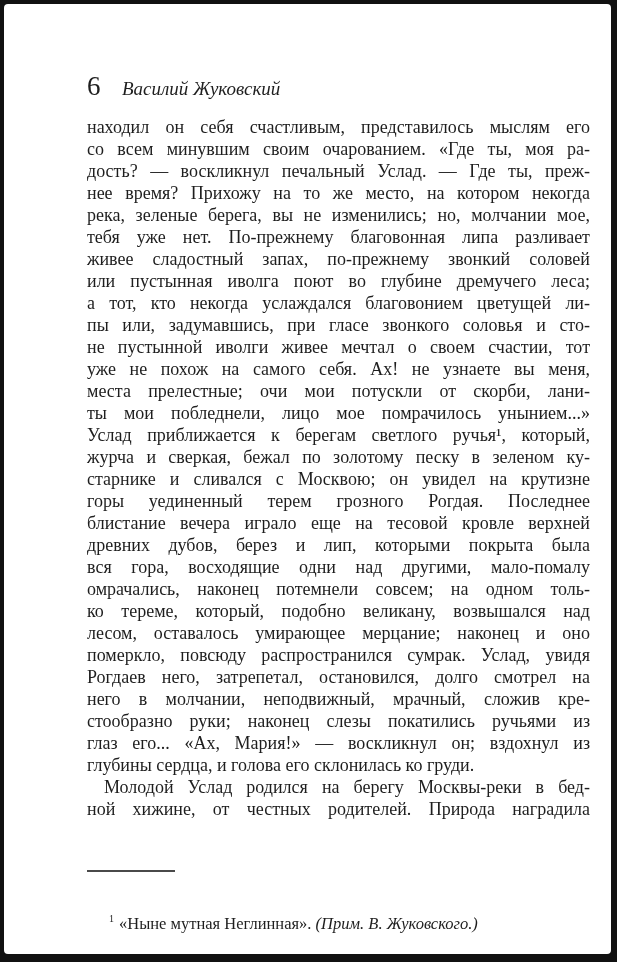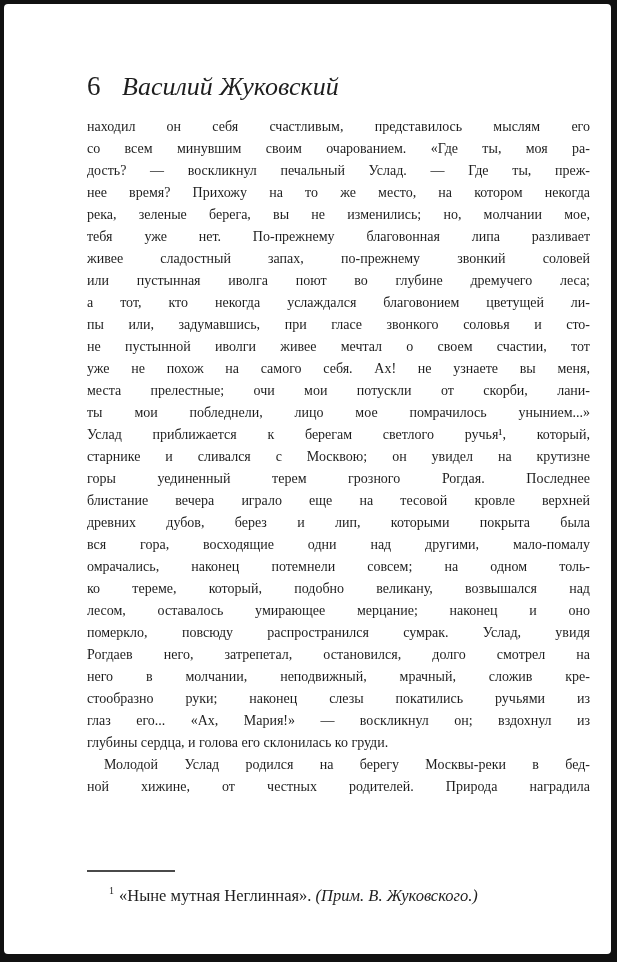--- a/index.html
+++ b/index.html
@@ -33,49 +33,49 @@
     display: flex;
     align-items: baseline;
   }
   .page-number {
     font-size: 27px;
     line-height: 28px;
     letter-spacing: 0.5px;
   }
   .running-title {
     font-style: italic;
-    font-size: 26px;
+    font-size: 19px;
     margin-left: 21px;
   }
   .body-text {
     position: absolute;
     left: 83px;
     top: 112px;
     width: 503px;
   }
   .line {
-    font-size: 14px;
+    font-size: 18px;
     line-height: 22px;
     text-align: justify;
     text-align-last: justify;
     white-space: normal;
   }
   .line.last { text-align-last: left; }
   .line.indent { text-indent: 17px; }
   .footnote-rule {
     position: absolute;
     left: 83px;
     top: 866px;
     width: 88px;
     border-top: 2px solid #4a4a4a;
   }
   .footnote {
     position: absolute;
     left: 83px;
-    top: 876px;
+    top: 904px;
     width: 503px;
     font-size: 16.5px;
     line-height: 21px;
     text-indent: 22px;
   }
   .footnote sup {
     font-size: 10px;
     margin-right: 5px;
   }
   .italic { font-style: italic; }
@@ -100,20 +100,21 @@
         <div class="line">тебя уже нет. По-прежнему благовонная липа разливает</div>
         <div class="line">живее сладостный запах, по-прежнему звонкий соловей</div>
         <div class="line">или пустынная иволга поют во глубине дремучего леса;</div>
         <div class="line">а тот, кто некогда услаждался благовонием цветущей ли-</div>
         <div class="line">пы или, задумавшись, при гласе звонкого соловья и сто-</div>
         <div class="line">не пустынной иволги живее мечтал о своем счастии, тот</div>
         <div class="line">уже не похож на самого себя. Ах! не узнаете вы меня,</div>
         <div class="line">места прелестные; очи мои потускли от скорби, лани-</div>
         <div class="line">ты мои побледнели, лицо мое помрачилось унынием...»</div>
         <div class="line">Услад приближается к берегам светлого ручья¹, который,</div>
+        <div class="line">журча и сверкая, бежал по золотому песку в зеленом ку-</div>
         <div class="line">старнике и сливался с Москвою; он увидел на крутизне</div>
         <div class="line">горы уединенный терем грозного Рогдая. Последнее</div>
         <div class="line">блистание вечера играло еще на тесовой кровле верхней</div>
         <div class="line">древних дубов, берез и лип, которыми покрыта была</div>
         <div class="line">вся гора, восходящие одни над другими, мало-помалу</div>
         <div class="line">омрачались, наконец потемнели совсем; на одном толь-</div>
         <div class="line">ко тереме, который, подобно великану, возвышался над</div>
         <div class="line">лесом, оставалось умирающее мерцание; наконец и оно</div>
         <div class="line">померкло, повсюду распространился сумрак. Услад, увидя</div>
         <div class="line">Рогдаев него, затрепетал, остановился, долго смотрел на</div>

